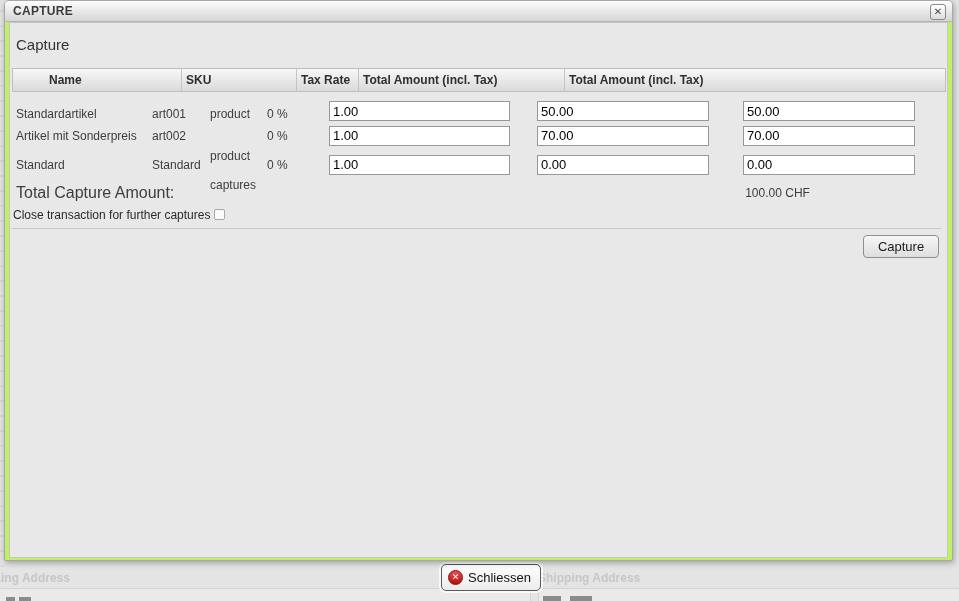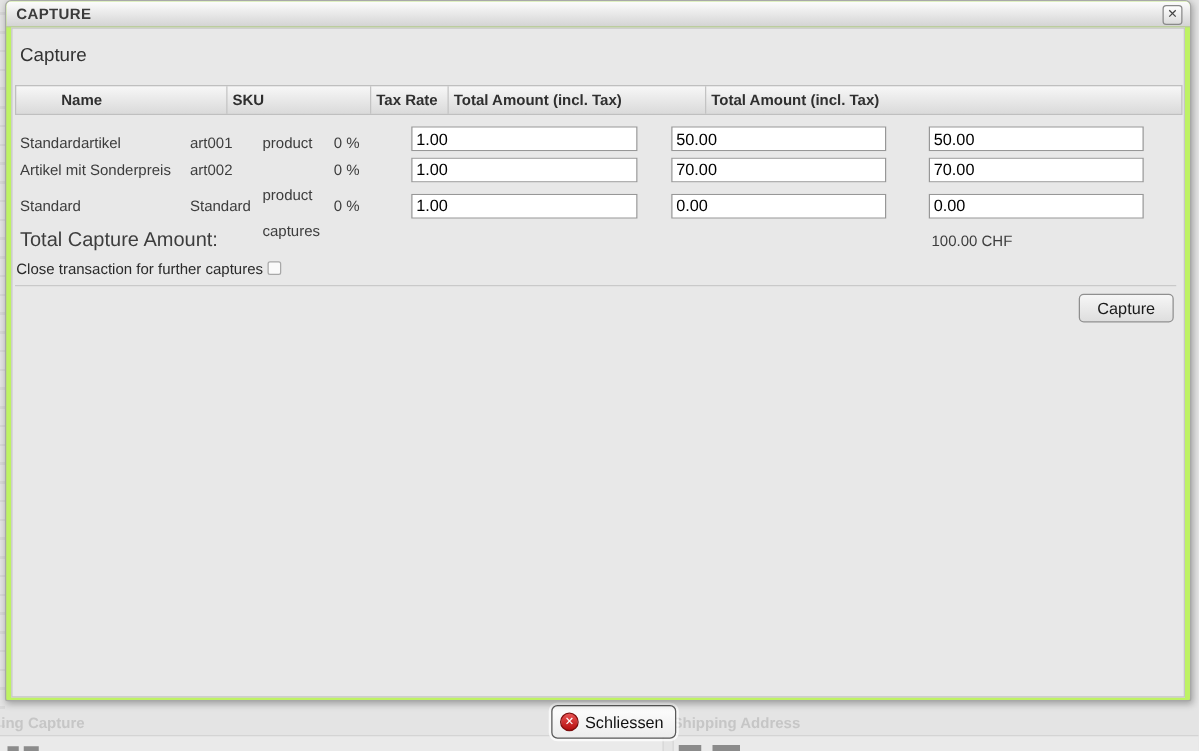--- a/index.html
+++ b/index.html
@@ -63,21 +63,21 @@
   .capture-btn { position:absolute; left:853px; top:212px; width:76px; height:23px; cursor:pointer;
     background:linear-gradient(#f6f6f6,#dedede); border:1px solid #8f8f8f; border-radius:4px;
     font-size:13px; color:#1a1a1a; font-family:"Liberation Sans","DejaVu Sans",sans-serif; }
 </style>
 </head>
 <body>
 
 <div class="screen">
 
   <div class="edge-sliver"></div>
-  <div class="faded-heading" style="left:1px;">ing Capture</div>
+  <div class="faded-heading" style="left:1px;">ing Address</div>
   <div class="faded-heading" style="left:538px;">Shipping Address</div>
   <div class="bg-box" style="left:0; width:531px; border-left:none;"></div>
   <div class="bg-box" style="left:538px; width:421px; border-right:none;"></div>
   <div class="frag" style="left:6px; top:597px; width:9px; height:4px;"></div>
   <div class="frag" style="left:19px; top:597px; width:12px; height:4px;"></div>
   <div class="frag" style="left:543px; top:596px; width:18px; height:5px;"></div>
   <div class="frag" style="left:570px; top:596px; width:22px; height:5px;"></div>
 
   <div class="schliessen-btn">
     <span class="red-x">✕</span>

